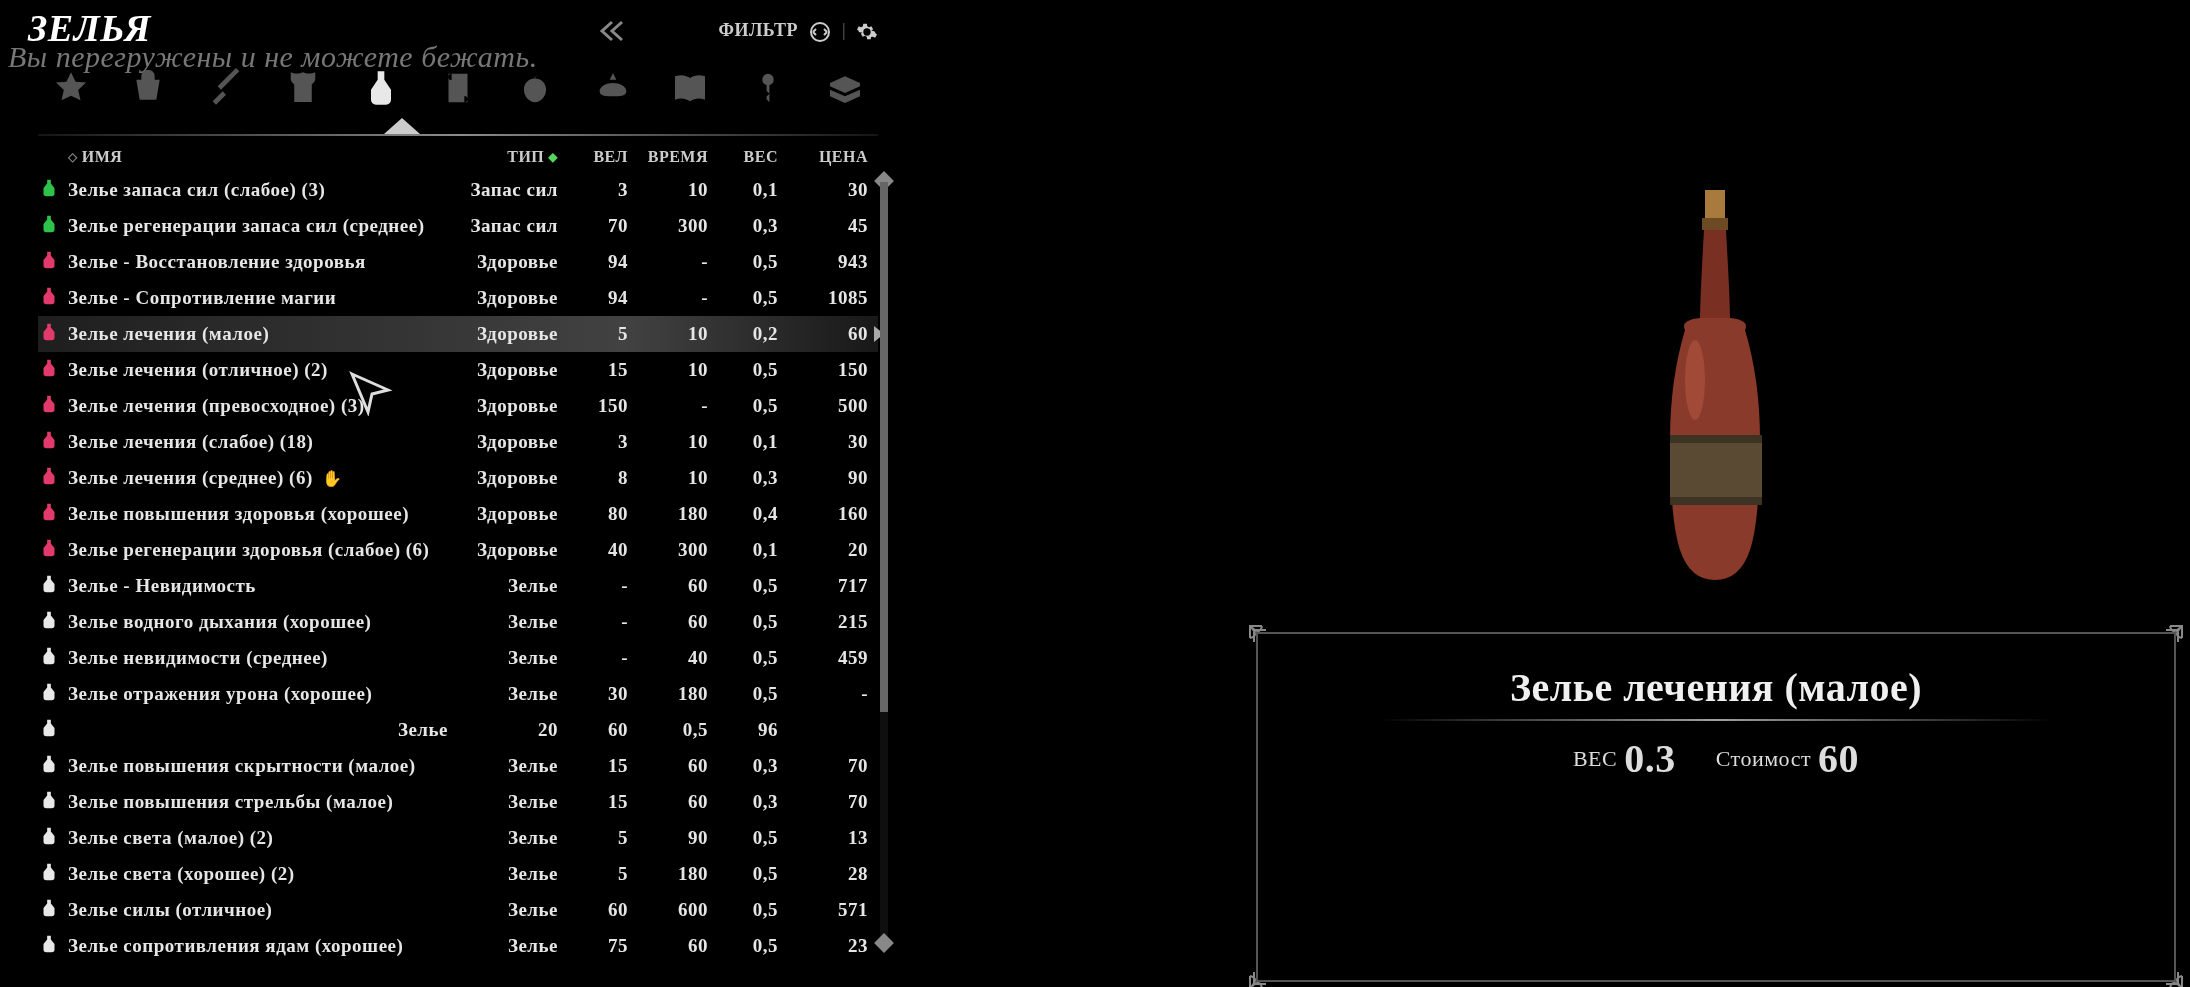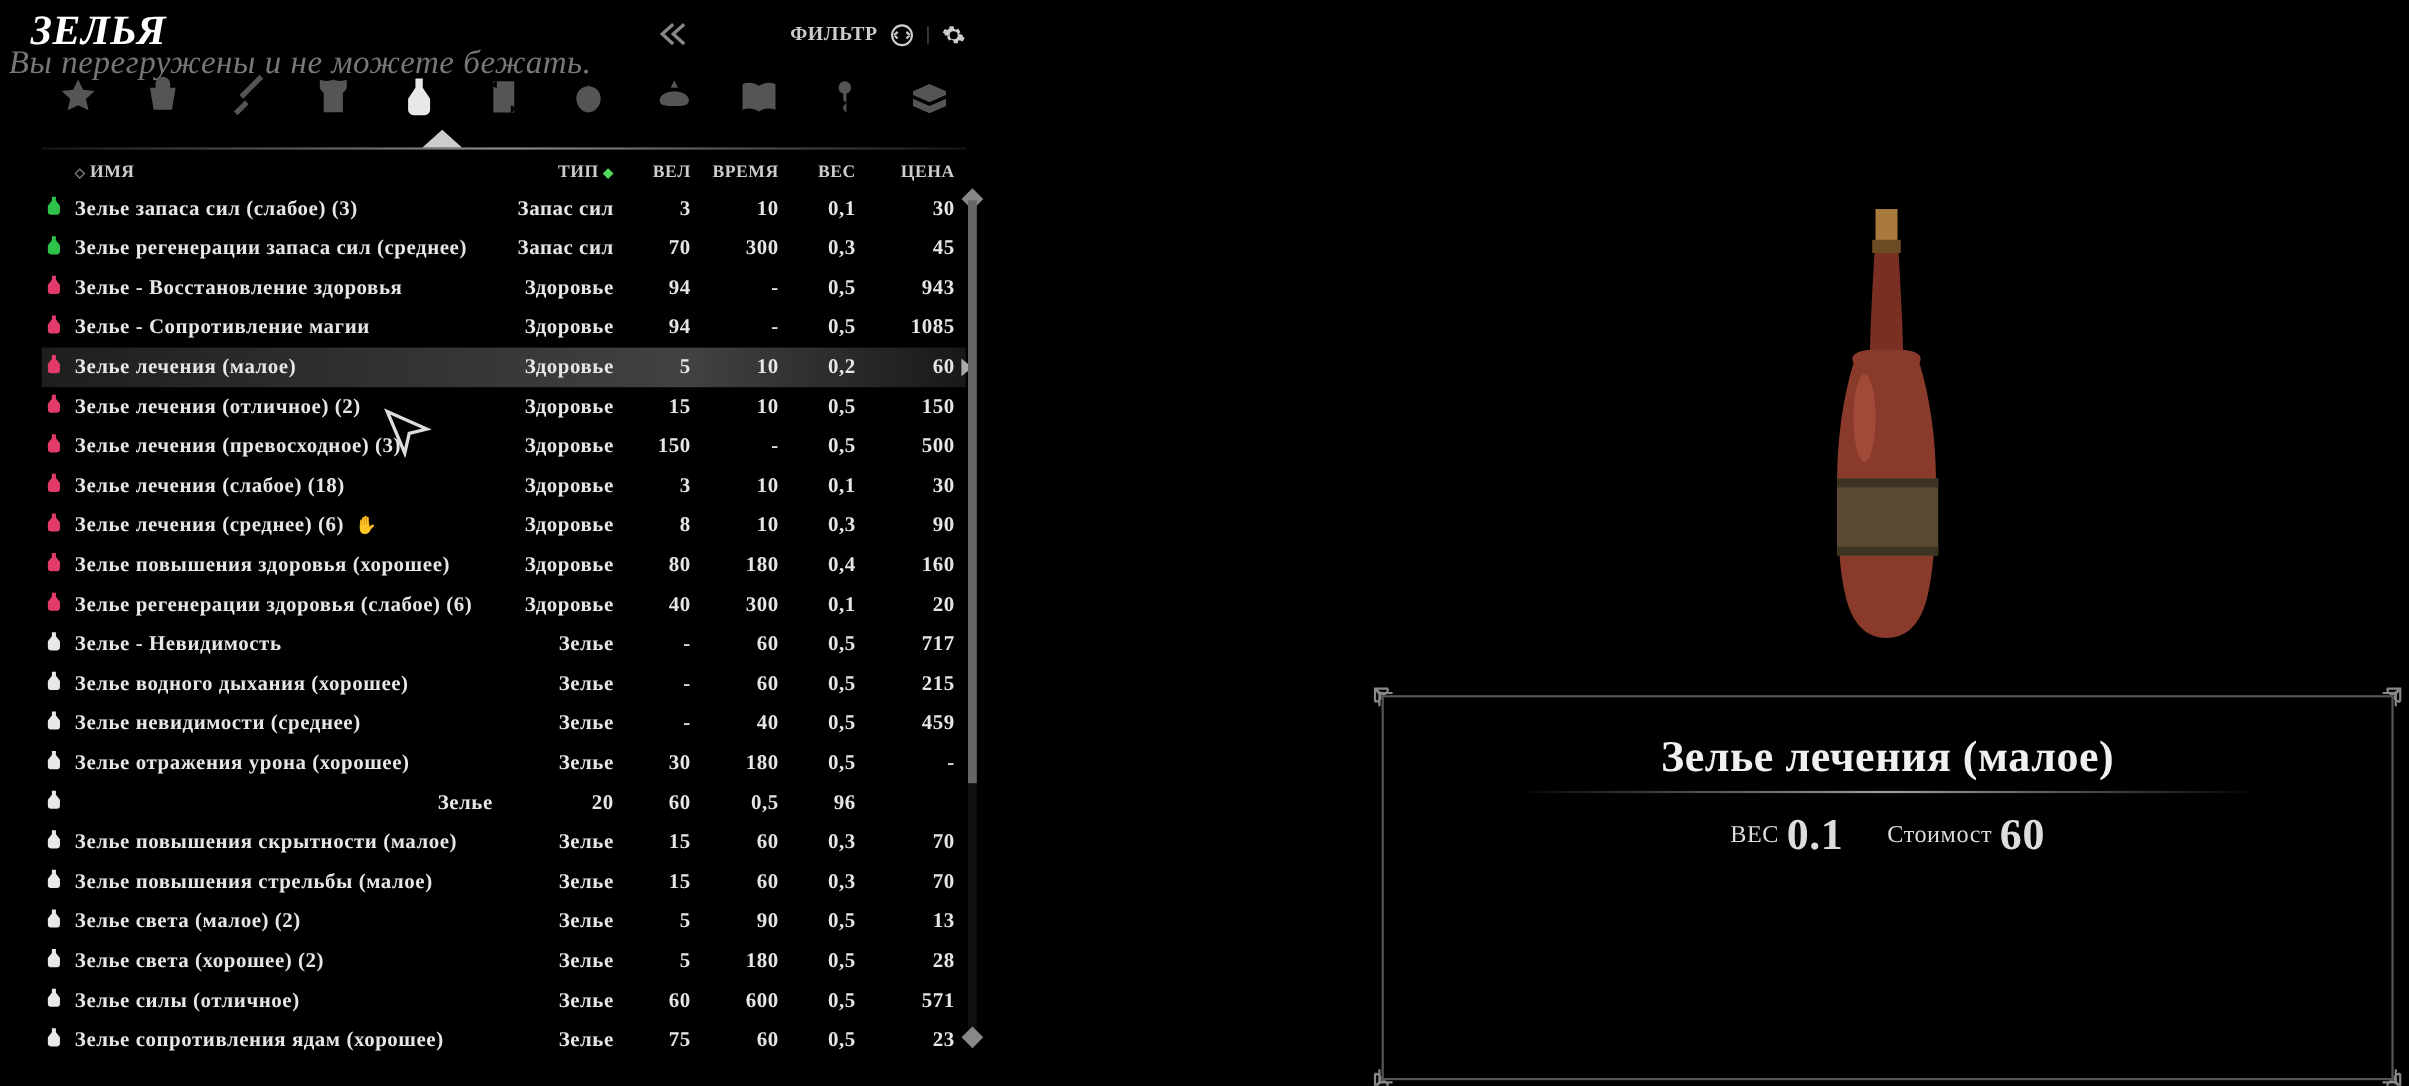--- a/index.html
+++ b/index.html
@@ -566,21 +566,21 @@
         </svg></div>
   <div class="corner br"><svg viewBox="0 0 34 34">
           <path d="M2 14 V2 H14 M6 18 V6 H18 M2 2 Q12 12 2 14 M2 2 Q12 12 14 2" stroke="#888" stroke-width="2" fill="none"></path>
         </svg></div>
 
   <div class="card-title">Зелье лечения (малое)</div>
   <div class="card-underline"></div>
   <div class="card-stats">
     <span>
       <span class="lbl">ВЕС</span>
-      <span class="val">0.1</span>
+      <span class="val">0.3</span>
     </span>
     <span>
       <span class="lbl">Стоимост</span>
       <span class="val">60</span>
     </span>
   </div>
 </div>
 
 </div>
 

